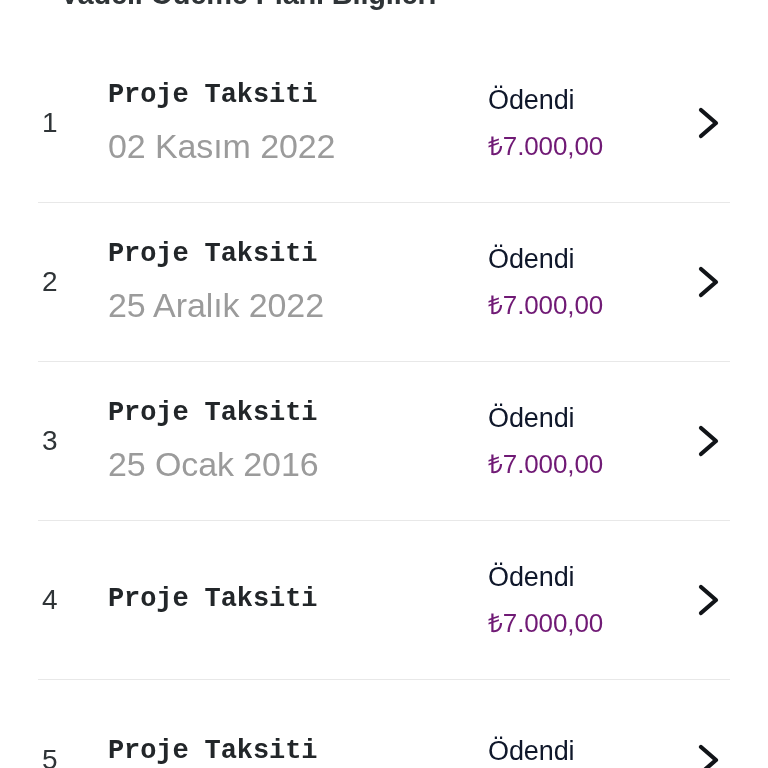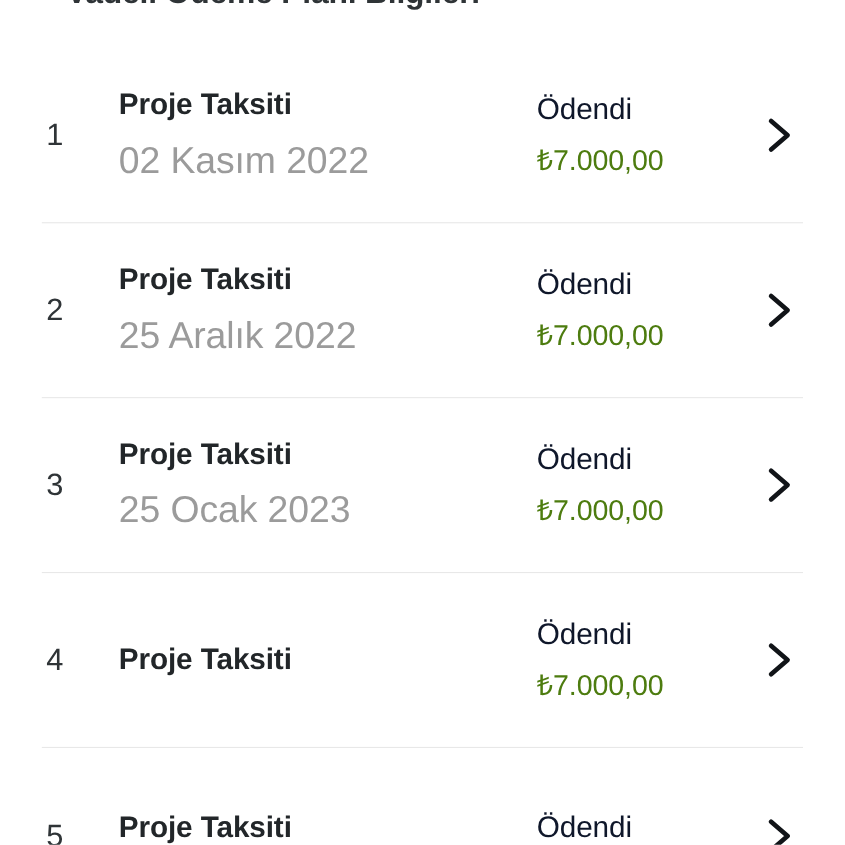--- a/index.html
+++ b/index.html
@@ -71,20 +71,21 @@
     top: 50%;
     transform: translateY(-50%);
   }
 
   .row-title {
     font-size: 27px;
     font-weight: bold;
     color: #222629;
     letter-spacing: -0.1px;
     line-height: 1.15;
+    font-family: Liberation Mono, monospace;
   }
 
   .row-date {
     margin-top: 16px;
     font-size: 34px;
     color: #9b9b9b;
     letter-spacing: -0.1px;
     line-height: 1.15;
   }
 
@@ -98,21 +99,21 @@
   .row-status {
     font-size: 27px;
     color: #0f172a;
     letter-spacing: -0.1px;
     line-height: 1.15;
   }
 
   .row-amount {
     margin-top: 16px;
     font-size: 26px;
-    color: #4d7c0f;
+    color: #701a75;
     letter-spacing: -0.1px;
     line-height: 1.15;
   }
 
   .chevron {
     position: absolute;
     right: 4px;
     top: 50%;
     transform: translateY(-50%);
     width: 34px;
@@ -165,21 +166,21 @@
         <svg width="26" height="34" viewBox="0 0 26 34" aria-hidden="true">
           <polyline points="5,4 20,17 5,30" fill="none" stroke="#111418" stroke-width="4.2" stroke-linecap="round" stroke-linejoin="round"></polyline>
         </svg>
       </div>
     </div>
 
     <div class="row">
       <div class="row-index">3</div>
       <div class="row-main">
         <div class="row-title">Proje Taksiti</div>
-        <div class="row-date">25 Ocak 2023</div>
+        <div class="row-date">25 Ocak 2016</div>
       </div>
       <div class="row-right">
         <div class="row-status">Ödendi</div>
         <div class="row-amount">₺7.000,00</div>
       </div>
       <div class="chevron">
         <svg width="26" height="34" viewBox="0 0 26 34" aria-hidden="true">
           <polyline points="5,4 20,17 5,30" fill="none" stroke="#111418" stroke-width="4.2" stroke-linecap="round" stroke-linejoin="round"></polyline>
         </svg>
       </div>

